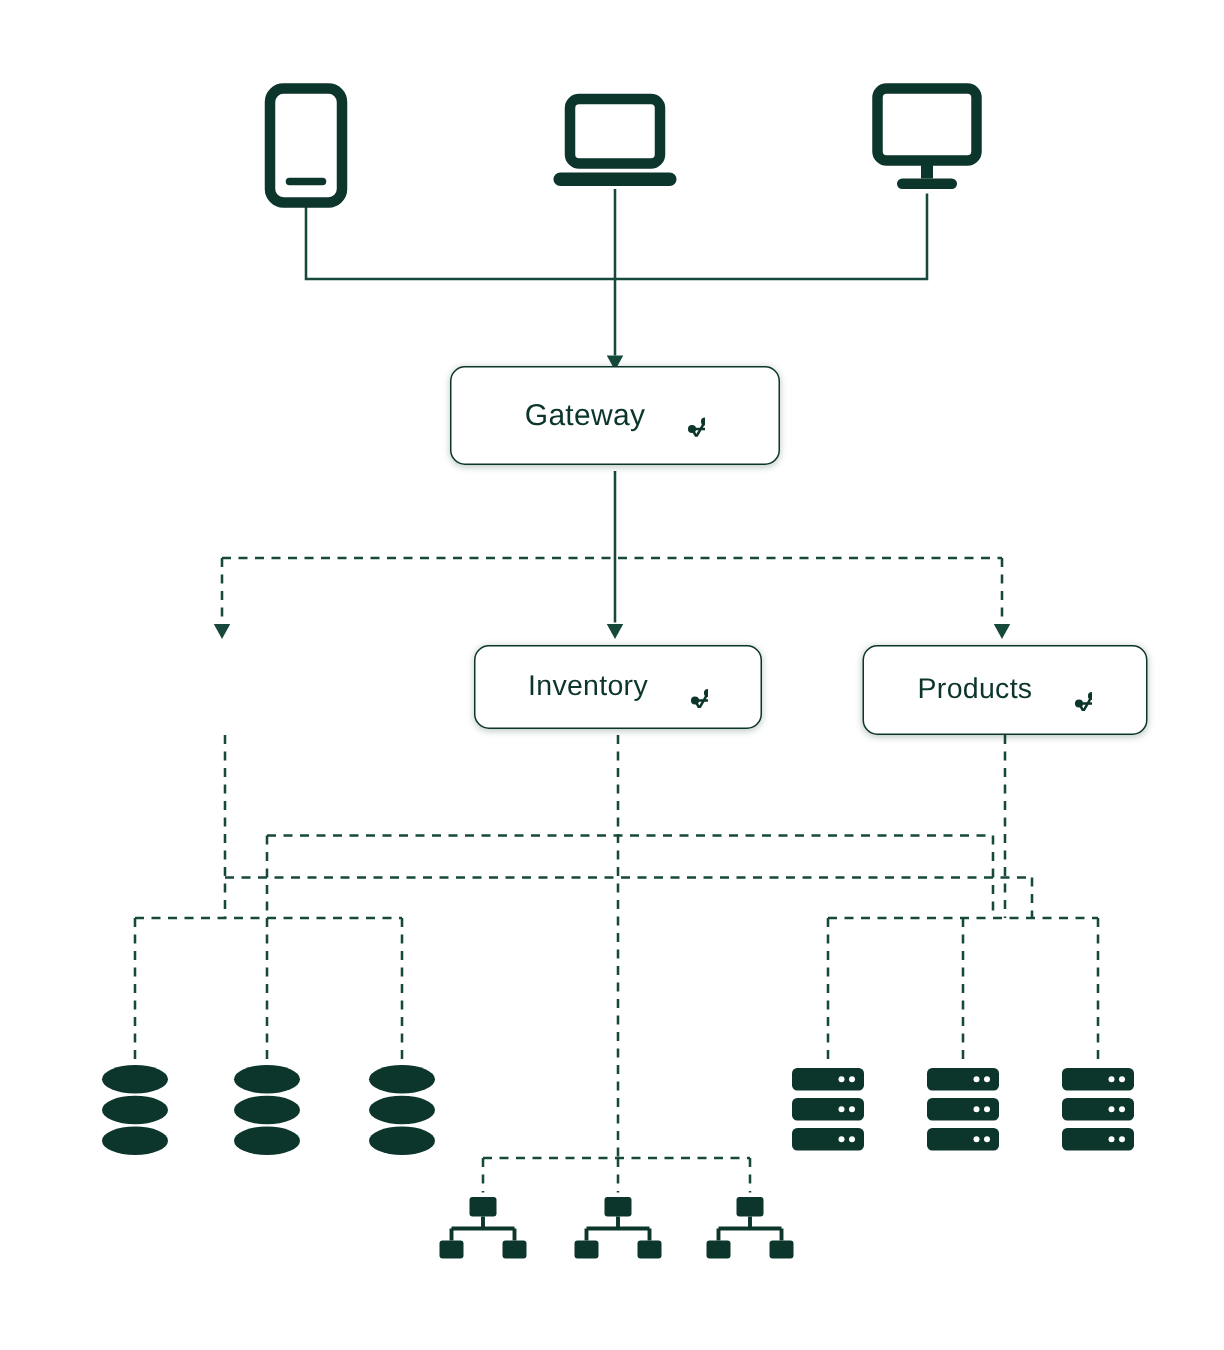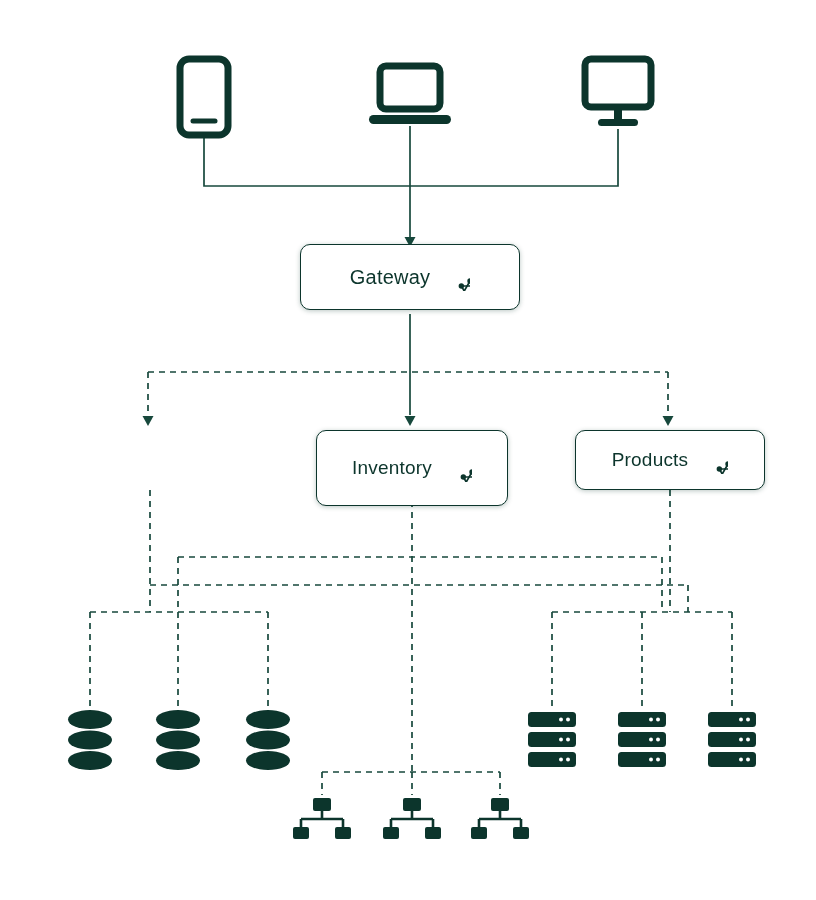--- a/index.html
+++ b/index.html
@@ -158,21 +158,21 @@
 
   <div class="node" style="left:300px;top:244px;width:220px;height:66px">
     <span class="label">Gateway</span>
     <span class="gql">
         <svg viewBox="-14 -14 28 28">
           <use href="#icon-graphql"></use>
         </svg>
       </span>
   </div>
 
-  <div class="node svc" style="left:316px;top:430px;width:192px;height:76px">
+  <div class="node svc" style="left:316px;top:430px;width:192px;height:56px">
     <span class="label">Inventory</span>
     <span class="gql">
         <svg viewBox="-14 -14 28 28">
           <use href="#icon-graphql"></use>
         </svg>
       </span>
   </div>
   <div class="node svc" style="left:575px;top:430px;width:190px;height:60px">
     <span class="label">Products</span>
     <span class="gql">

